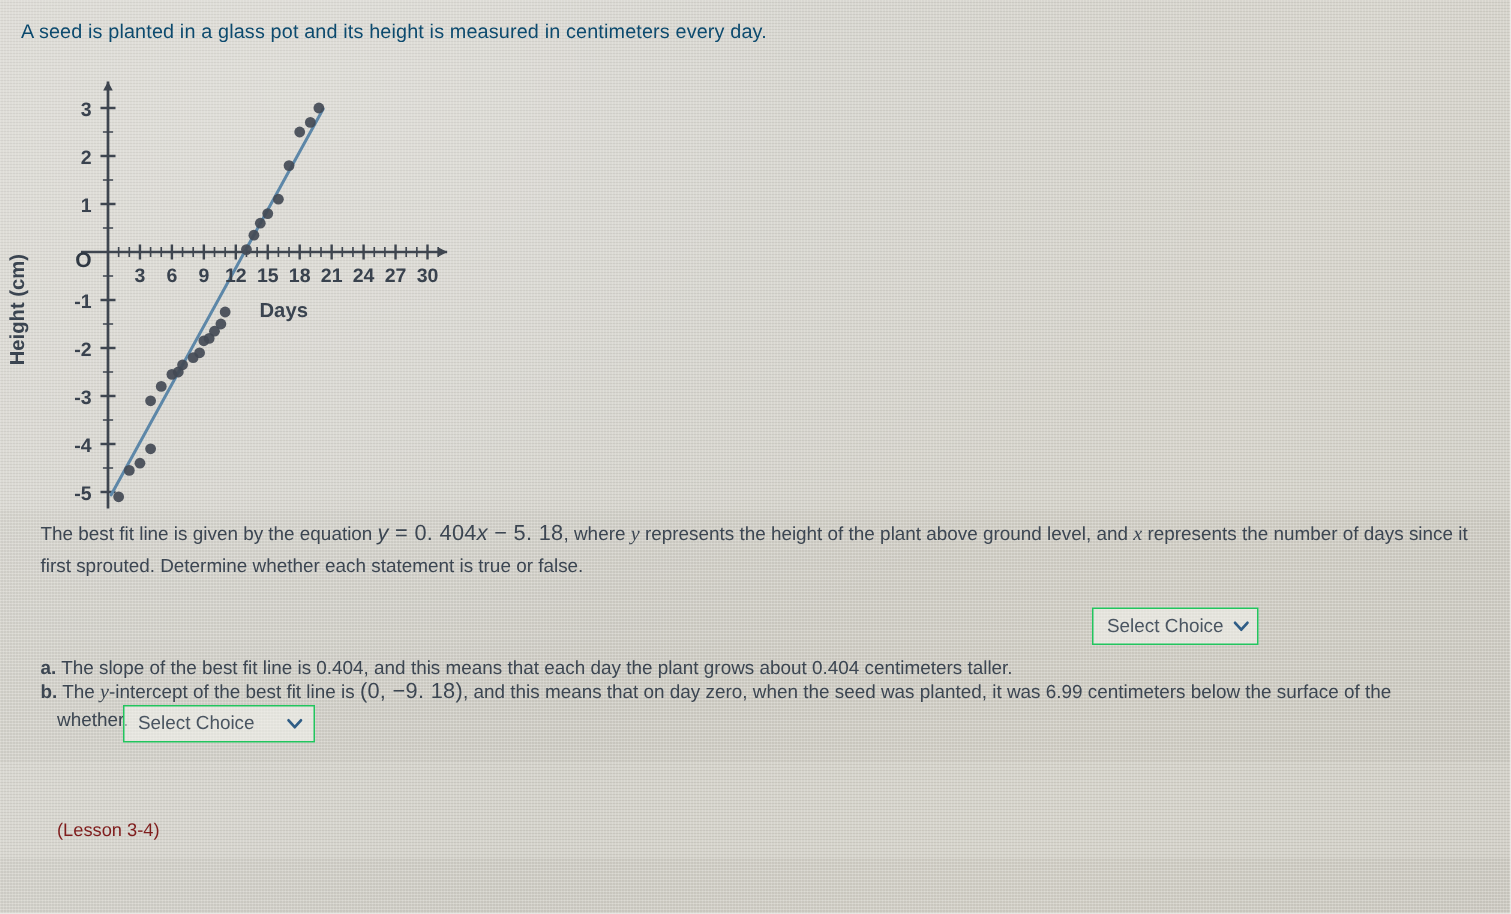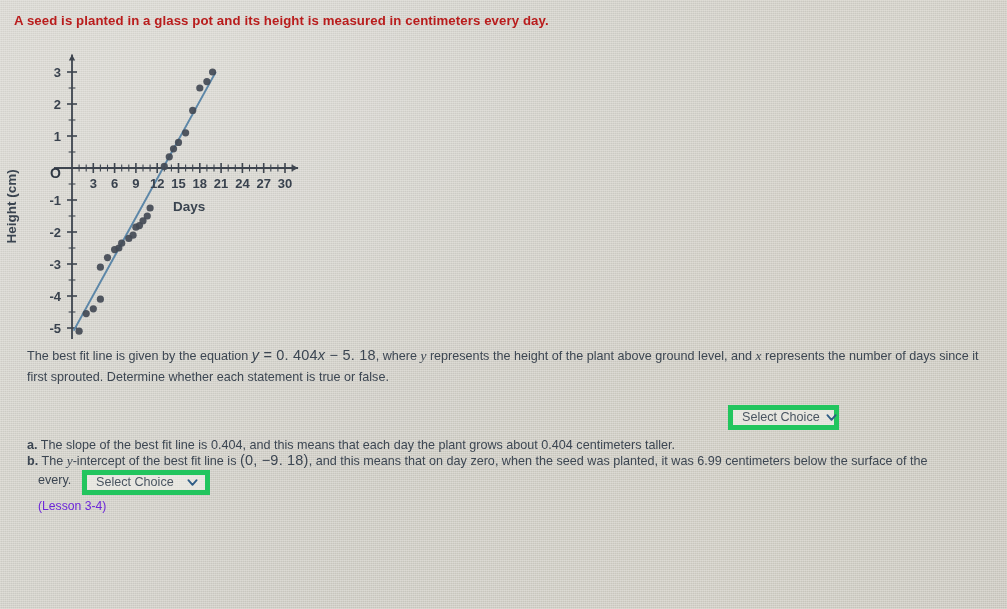--- a/index.html
+++ b/index.html
@@ -34,23 +34,23 @@
   #content {
     position: relative;
     z-index: 2;
   }
 
   .prompt {
     position: absolute;
     left: 14px;
     top: 13px;
     font-size: 13.2px;
-    font-weight: 700;
+    font-weight: 400;
     letter-spacing: 0.1px;
-    color: #b91c1c;
+    color: #0c4a6e;
     white-space: nowrap;
   }
 
   
   #chart-figure {
     position: absolute;
     left: 0px;
     top: 44px;
     width: 340px;
     height: 295px;
@@ -94,40 +94,40 @@
     width: 700px;
     margin-top: 28px;
   }
   #statement-b {
     left: 27px;
     top: 450px;
     width: 950px;
   }
   #lesson-ref {
     left: 38px;
-    top: 496px;
+    top: 543px;
     font-size: 12.2px;
-    color: #6d28d9;
+    color: #7f1d1d;
   }
   .stmt-letter { font-weight: bold; }
   .mathy {
     font-family: Liberation Sans, sans-serif;
     font-size: 14.5px;
     letter-spacing: 0.2px;
   }
   .mathy i { font-style: italic; }
   .var-italic { font-style: italic; font-family: "Liberation Serif", serif; font-size: 13.4px; }
 
   
   .select-choice {
     display: inline-flex;
     align-items: center;
     justify-content: space-between;
     box-sizing: border-box;
-    border: 5px solid #22c55e;
+    border: 1px solid #22c55e;
     background: rgba(246,245,241,0.55);
     color: #4a5561;
     font-size: 12.6px;
     font-family: "Liberation Sans", sans-serif;
     padding: 3px 7px 4px 9px;
     vertical-align: middle;
     white-space: nowrap;
     cursor: pointer;
   }
   #select-a {
@@ -292,21 +292,21 @@
     <span>Select Choice</span>
     <svg class="chev" viewBox="0 0 12 12">
       <path d="M1.5 3.5 L6 8.5 L10.5 3.5" fill="none" stroke="#2f5d86" stroke-width="2" stroke-linecap="round" stroke-linejoin="round"></path>
     </svg>
   </div>
 
   <div class="para" id="statement-b">
     <span class="stmt-letter">b.</span><span> The </span><span class="var-italic">y</span><span>-intercept of the best fit line is </span><span class="mathy">(0, −9. 18)</span><span>, and this means that on day zero, when the seed was planted, it was 6.99 centimeters below the surface of the</span>
   </div>
 
-  <div class="inline-after-b">every.</div>
+  <div class="inline-after-b">whether.</div>
 
   <div class="select-choice" id="select-b">
     <span>Select Choice</span>
     <svg class="chev" viewBox="0 0 12 12">
       <path d="M1.5 3.5 L6 8.5 L10.5 3.5" fill="none" stroke="#2f5d86" stroke-width="2" stroke-linecap="round" stroke-linejoin="round"></path>
     </svg>
   </div>
 
   <div class="para" id="lesson-ref">(Lesson 3-4)</div>
 

